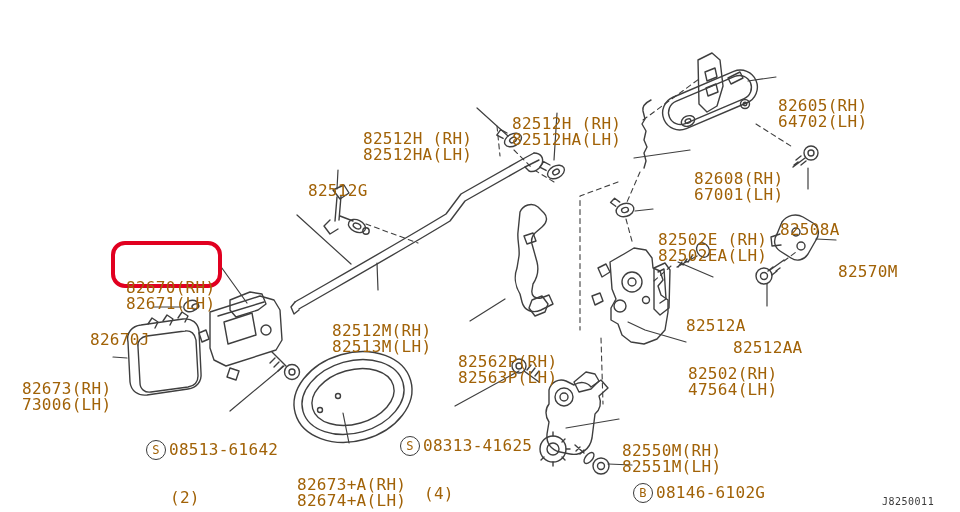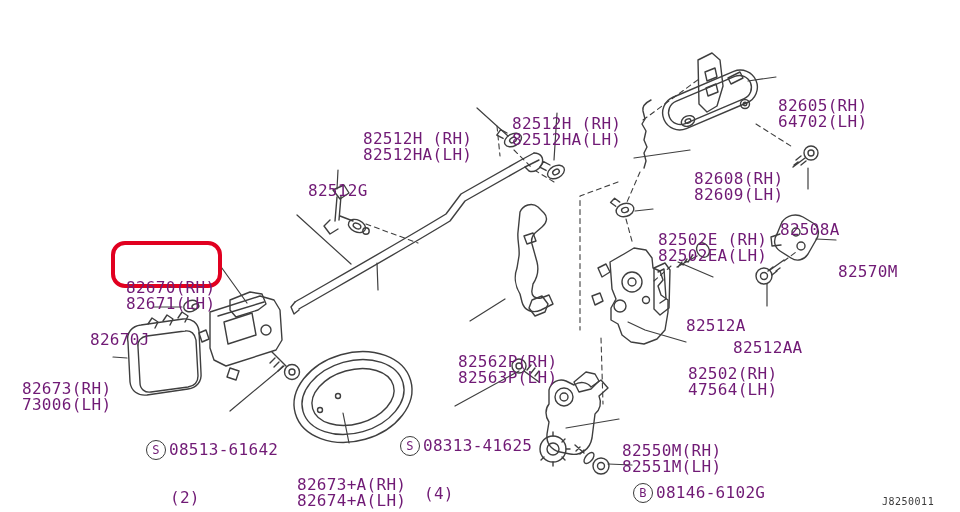--- a/index.html
+++ b/index.html
@@ -2,21 +2,21 @@
 <html><head>
 <meta charset="utf-8">
 <style>
   html,body{margin:0;padding:0;background:#ffffff;}
   #stage{
     position:relative;width:960px;height:512px;background:#ffffff;overflow:hidden;
     font-family:"DejaVu Sans Mono","Liberation Mono",monospace;
   }
   #art{position:absolute;left:0;top:0;width:960px;height:512px;}
   .lbl{
-    position:absolute;color:#701a75;font-size:16px;line-height:16px;
+    position:absolute;color:#a16207;font-size:16px;line-height:16px;
     letter-spacing:0.3px;white-space:pre;
   }
   .lbl div{height:16px;}
   .qty{margin-left:24px;}
   .circ{
     display:inline-flex;align-items:center;justify-content:center;
     width:18px;height:18px;border:1.6px solid #3a3a3a;border-radius:50%;
     font-size:12px;line-height:18px;margin-right:3px;vertical-align:-3px;
   }
   .withcirc{display:flex;align-items:center;height:20px;}
@@ -247,31 +247,34 @@
   </div>
   <div class="lbl" style="left:308px;top:151px">
     <div>82512G</div>
   </div>
   <div class="lbl" style="left:126px;top:248px">
     <div>82670(RH)</div><div>82671(LH)</div>
   </div>
   <div class="lbl" style="left:90px;top:300px">
     <div>82670J</div>
   </div>
+  <div class="lbl" style="left:332px;top:291px">
+    <div>82512M(RH)</div><div>82513M(LH)</div>
+  </div>
   <div class="lbl" style="left:22px;top:349px">
     <div>82673(RH)</div><div>73006(LH)</div>
   </div>
   <div class="lbl" style="left:458px;top:322px">
     <div>82562P(RH)</div><div>82563P(LH)</div>
   </div>
   <div class="lbl" style="left:778px;top:66px">
     <div>82605(RH)</div><div>64702(LH)</div>
   </div>
   <div class="lbl" style="left:694px;top:139px">
-    <div>82608(RH)</div><div>82609(LH)</div>
+    <div>82608(RH)</div><div>67001(LH)</div>
   </div>
   <div class="lbl" style="left:780px;top:190px">
     <div>82508A</div>
   </div>
   <div class="lbl" style="left:658px;top:200px">
     <div>82502E (RH)</div><div>82502EA(LH)</div>
   </div>
   <div class="lbl" style="left:838px;top:232px">
     <div>82570M</div>
   </div>

